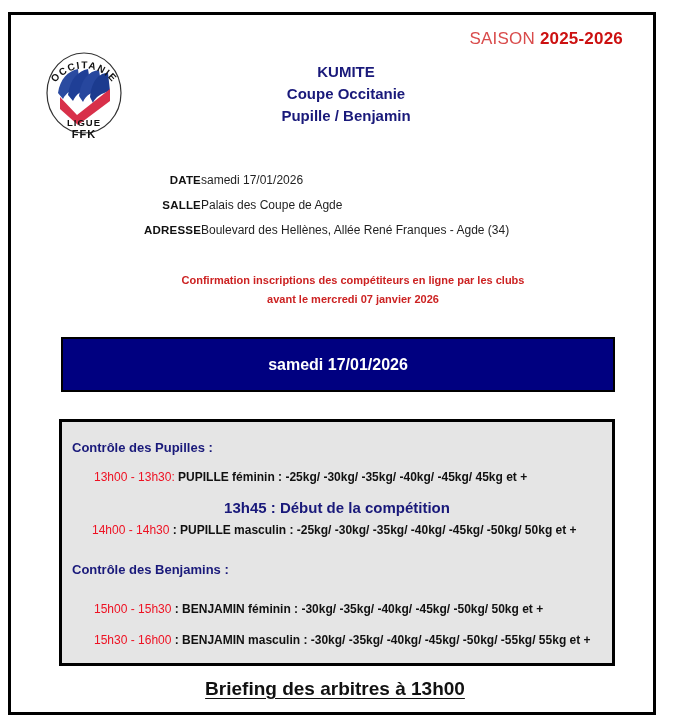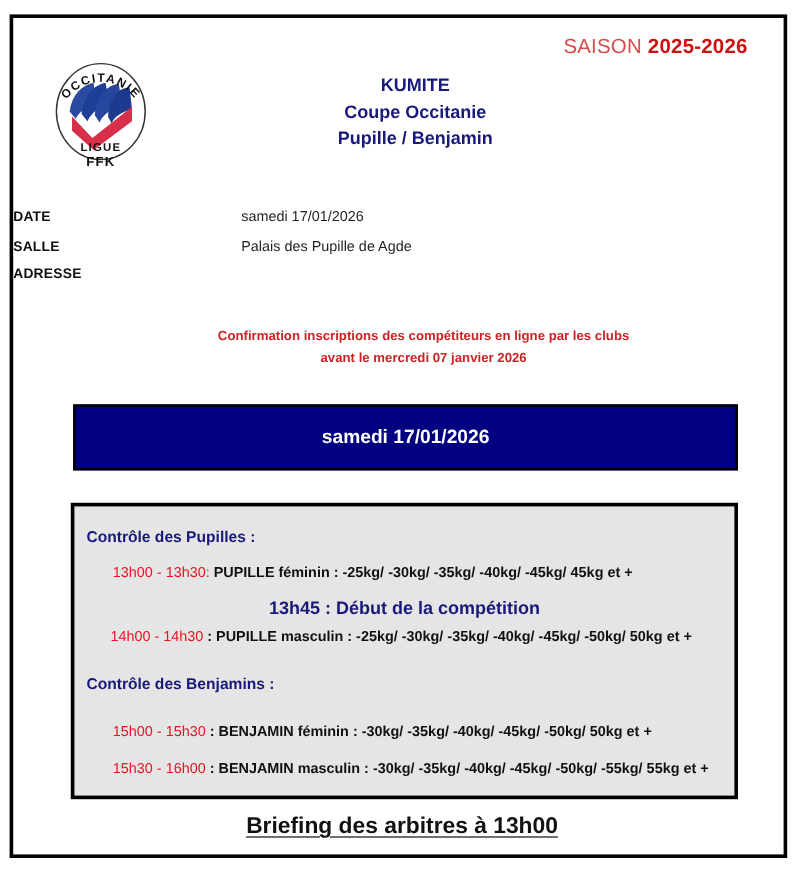--- a/index.html
+++ b/index.html
@@ -82,21 +82,21 @@
   }
   .info-row {
     display: flex;
     align-items: baseline;
     margin-bottom: 11px;
     font-size: 12px;
     color: #1a1a1a;
   }
   .info-label {
     width: 190px;
-    text-align: left;
+    text-align: right;
     font-weight: bold;
     font-size: 11.5px;
     letter-spacing: 0.2px;
     padding-right: 0;
     box-sizing: border-box;
     color: #111111;
   }
   .info-value { font-size: 12px; color: #1f1f1f; white-space: nowrap; }
   .cat-main {
     font-size: 10px;
@@ -242,24 +242,25 @@
       <span class="tl">Pupille / Benjamin</span>
     </div>
 
     <div class="info-block">
       <div class="info-row">
         <span class="info-label">DATE</span>
         <span class="info-value">samedi 17/01/2026</span>
       </div>
       <div class="info-row">
         <span class="info-label">SALLE</span>
-        <span class="info-value">Palais des Pupille de Agde</span>
+        <span class="info-value">Palais des Coupe de Agde</span>
       </div>
       <div class="info-row">
         <span class="info-label">ADRESSE</span>
+        <span class="info-value">Boulevard des Hellènes, Allée René Franques - Agde (34)</span>
       </div>
     </div>
 
     <div class="notice">
       <span>Confirmation inscriptions des compétiteurs en ligne par les clubs</span>
       <span>avant le mercredi 07 janvier 2026</span>
     </div>
 
     <div class="date-banner">
       <span>samedi 17/01/2026</span>

